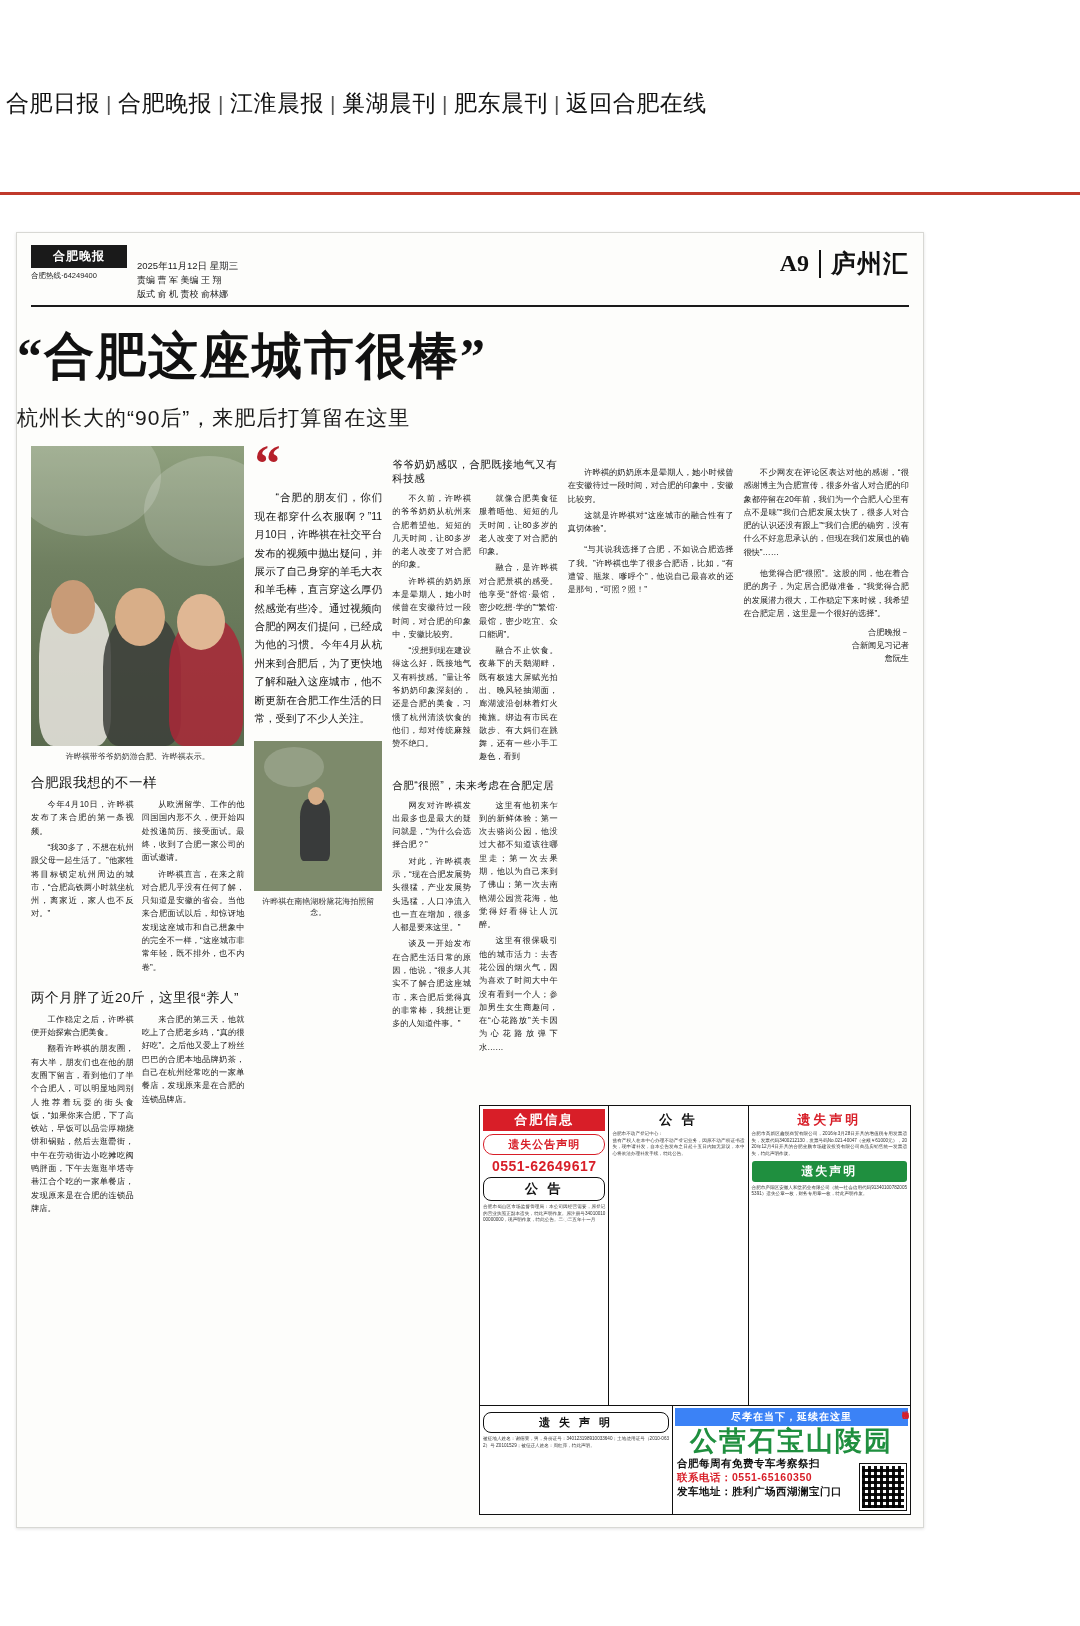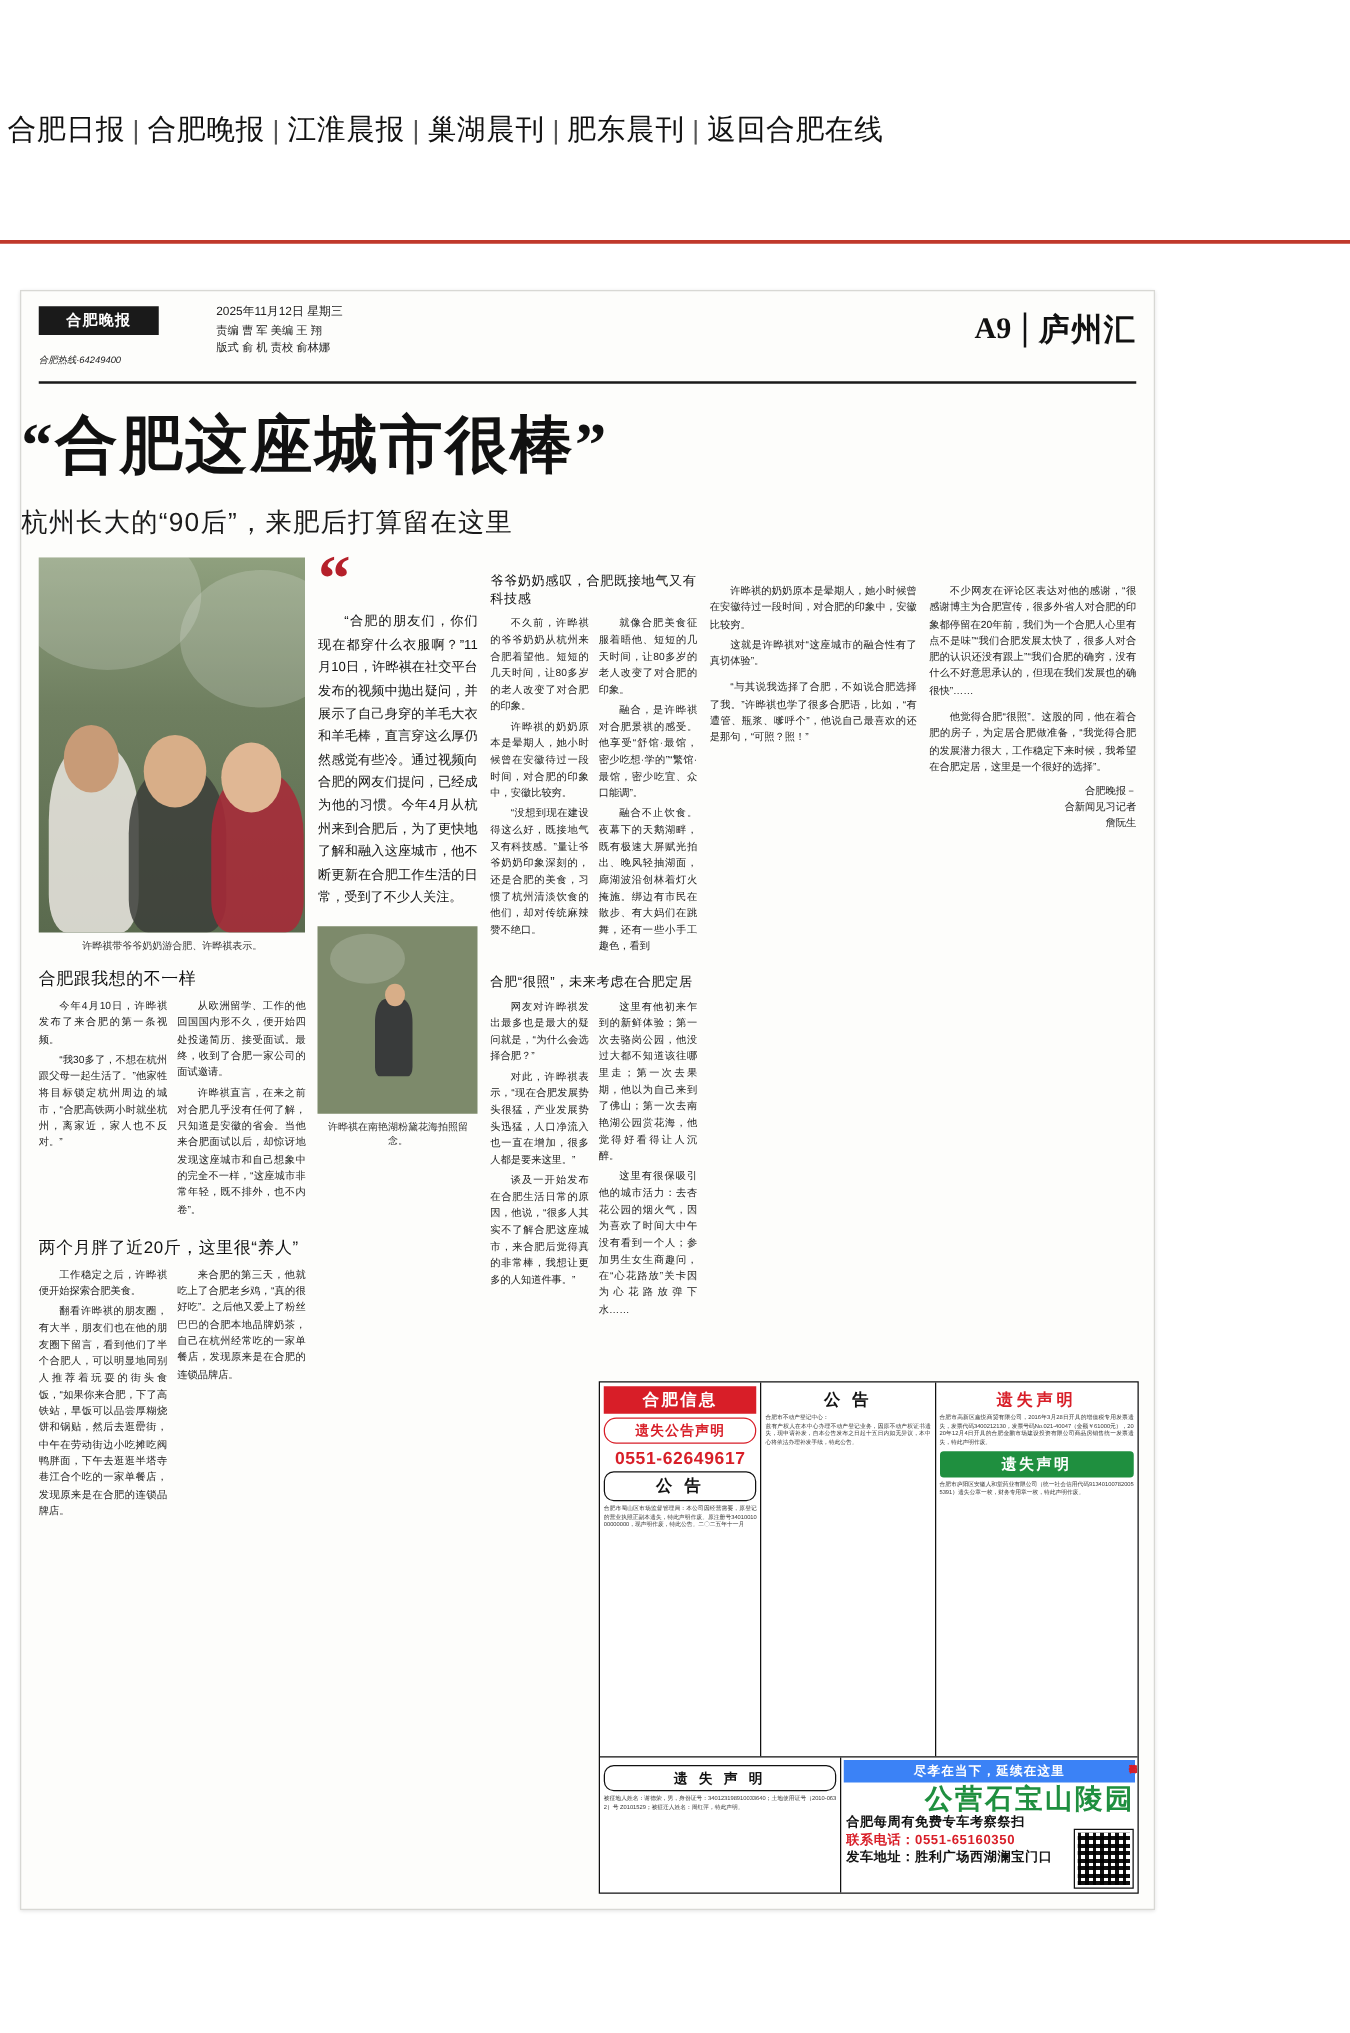--- a/index.html
+++ b/index.html
@@ -72,31 +72,29 @@
     font-size: 12px;
     font-weight: bold;
     text-align: center;
     padding: 3px 2px;
     letter-spacing: 1px;
     font-family: "Liberation Serif", serif;
   }
   .mh-logo .lg2 {
     font-size: 7.5px;
     color: #222;
-    margin-top: 15px;
+    margin-top: 3px;
     letter-spacing: 0;
     white-space: nowrap;
-    font-style: italic;
   }
   .mh-meta {
-    position: absolute; left: 106px; top: 0;
+    position: absolute; left: 106px; top: 16px;
     font-size: 9px;
     color: #222;
     line-height: 1.55;
-    margin-left: 36px;
   }
   .mh-meta .line1 { font-size: 9.5px; }
   .mh-right {
     position: absolute; right: 0; top: 4px;
     display: flex;
     align-items: center;
     gap: 10px;
   }
   .mh-right .pageno {
     font-size: 24px;
@@ -330,23 +328,23 @@
     background: #3b82f6;
     color: #fff;
     font-size: 10px;
     font-weight: bold;
     text-align: center;
     letter-spacing: 1px;
     padding: 2px 16px;
   }
   .cem-name {
     color: #1f8f3f;
-    font-size: 22px;
-    font-weight: bold;
-    text-align: right;
+    font-size: 27px;
+    font-weight: bold;
+    text-align: center;
     letter-spacing: 2px;
     line-height: 1.15;
     font-family: "Liberation Serif", serif;
   }
   .cem-line {
     color: #d81e28;
     font-size: 10.5px;
     font-weight: bold;
     padding-left: 2px;
     letter-spacing: 0.5px;

